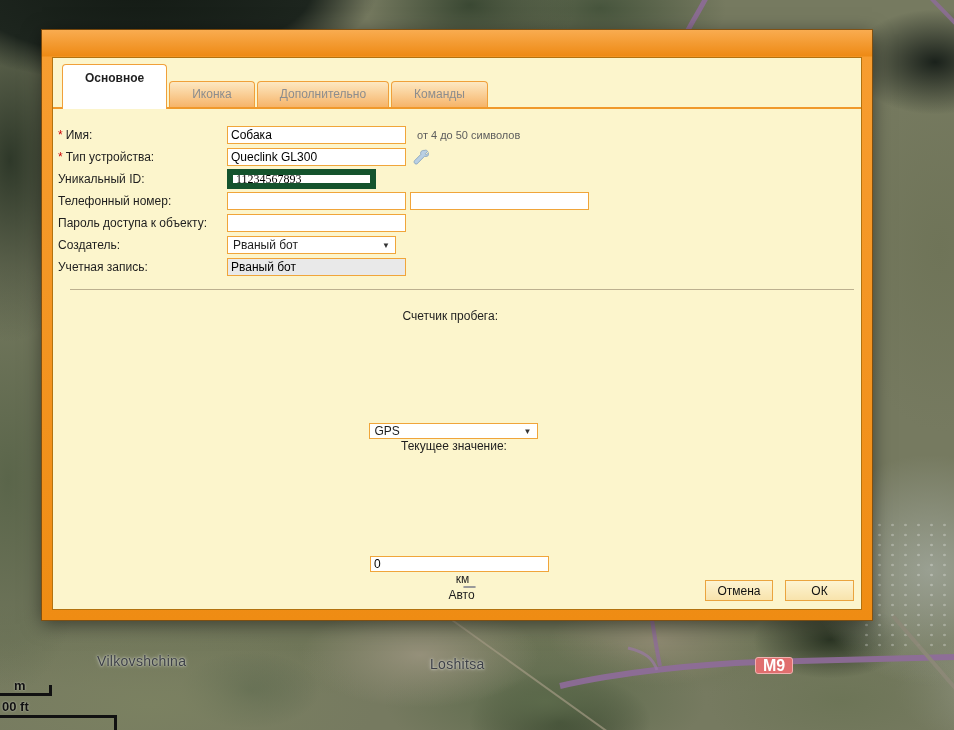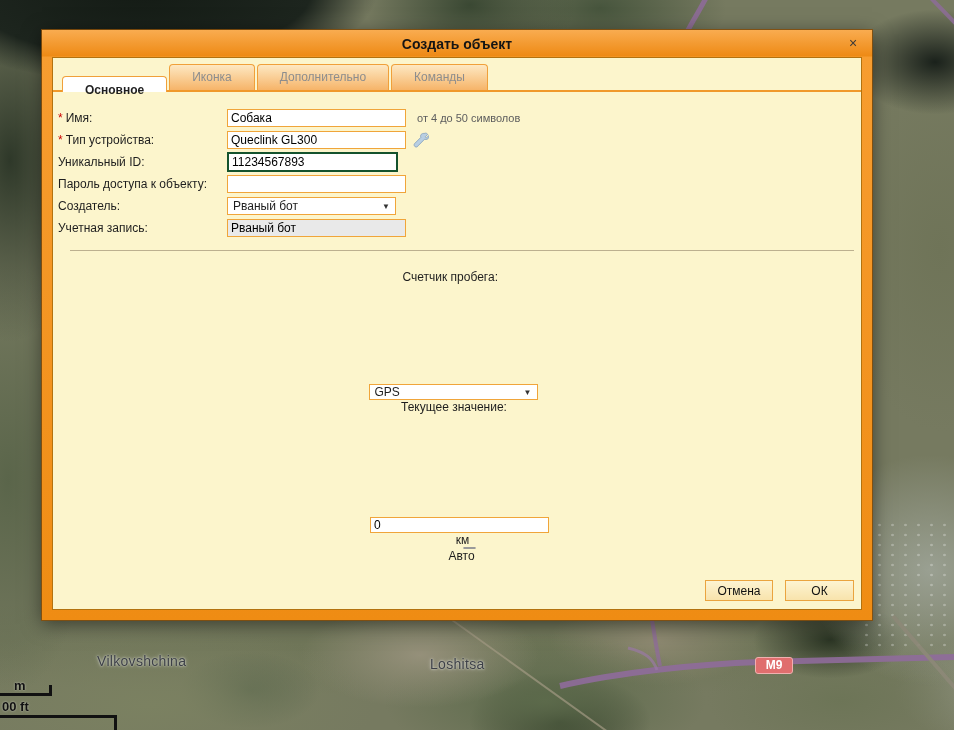--- a/index.html
+++ b/index.html
@@ -34,21 +34,21 @@
   .urban-dots{position:absolute;left:860px;top:520px;width:94px;height:130px;opacity:.5;
     background-image:radial-gradient(circle 1.5px, rgba(255,255,255,.55) 0 1px, rgba(255,255,255,0) 1.6px);
     background-size:13px 10px;}
   .roads{position:absolute;inset:0;}
   .map-label{position:absolute;font-size:14px;color:#3d4047;letter-spacing:.3px;
     text-shadow:0 0 2px rgba(255,255,255,.75),0 0 4px rgba(255,255,255,.5);}
   .lbl-vilkovshchina{left:97px;top:653px;}
   .lbl-loshitsa{left:430px;top:656px;}
   .road-badge{position:absolute;left:755px;top:657px;width:36px;height:15px;
     background:#e06e6e;border:1px solid #f0b0b0;border-radius:3px;
-    color:#fff;font-size:12px;font-weight:bold;text-align:center;line-height:15px;}
+    color:#fff;font-size:16px;font-weight:bold;text-align:center;line-height:15px;}
   .scalebar{position:absolute;left:0;bottom:0;width:130px;height:52px;color:#111;}
   .scalebar .m-txt{position:absolute;left:14px;top:0px;font-size:13px;font-weight:bold;text-shadow:0 0 2px rgba(255,255,255,.6);}
   .scalebar .m-line{position:absolute;left:0;top:15px;width:52px;height:3px;background:#111;}
   .scalebar .m-tick{position:absolute;left:49px;top:7px;width:3px;height:11px;background:#111;}
   .scalebar .ft-txt{position:absolute;left:2px;top:21px;font-size:13px;font-weight:bold;text-shadow:0 0 2px rgba(255,255,255,.6);}
   .scalebar .ft-line{position:absolute;left:0;top:37px;width:117px;height:3px;background:#111;}
   .scalebar .ft-tick{position:absolute;left:114px;top:37px;width:3px;height:15px;background:#111;}
 
   
   .dialog{position:absolute;left:42px;top:30px;width:830px;height:590px;box-sizing:border-box;
@@ -60,30 +60,30 @@
   .close-x{position:absolute;right:11px;top:5px;width:16px;height:16px;line-height:16px;text-align:center;
     font-size:14px;color:#3a3a3a;cursor:pointer;}
   .dialog-body{position:relative;width:100%;height:100%;box-sizing:border-box;
     background:#fcf5cc;border:1px solid #b3720f;overflow:hidden;}
 
   
   .tabs{display:flex;align-items:flex-end;gap:2px;padding:6px 0 0 9px;border-bottom:2px solid #f0992b;}
   .tab{box-sizing:border-box;height:26px;line-height:24px;padding:0 22px;text-align:center;font-size:12px;
     color:#8d8d8d;background:linear-gradient(#fde8c2,#f6b469);
     border:1px solid #f0a03a;border-bottom:none;border-radius:4px 4px 0 0;cursor:pointer;}
-  .tab.active{background:#fff;color:#1f1f1f;font-weight:bold;margin-bottom:-2px;height:16px;line-height:26px;}
+  .tab.active{background:#fff;color:#1f1f1f;font-weight:bold;margin-bottom:-2px;height:45px;line-height:26px;}
 
   
   .form{padding:16px 0 0 5px;font-size:12px;color:#1e1e1e;}
   .row{display:flex;align-items:center;height:20px;margin-bottom:2px;}
   .lbl{flex:0 0 169px;width:169px;white-space:nowrap;}
   .req{color:#cc0000;margin-right:3px;}
   .inp{box-sizing:border-box;width:179px;height:18px;border:1px solid #f0a53a;background:#fff;
     font-family:"Liberation Sans",sans-serif;font-size:12px;padding:0 3px;color:#000;outline:none;}
-  .inp.focus{border:2px solid #14532d;height:20px;width:171px;}
+  .inp.focus{border:6px solid #14532d;height:20px;width:149px;font-family:Liberation Serif, serif;}
   .inp.ro{background:#e9e9e9;}
   .phone2{margin-left:4px;}
   .hint{color:#5d5d5d;font-size:11px;margin-left:11px;white-space:nowrap;}
   .wrench{margin-left:6px;display:inline-block;width:17px;height:17px;}
   .sel{box-sizing:border-box;width:169px;height:18px;border:1px solid #f0a53a;background:#fff;
     display:flex;align-items:center;justify-content:space-between;padding:0 5px;cursor:pointer;}
   .sel .arr{font-size:8px;color:#333;}
   .divider{height:1px;background:#bcb08f;margin:12px 7px 0 12px;}
   .mrow{display:flex;align-items:center;height:20px;margin-top:19px;flex-direction:column;}
   .mrow .lbl2{flex:0 0 114px;width:114px;white-space:nowrap;}
@@ -125,24 +125,20 @@
     <div class="m-txt">m</div>
     <div class="m-line"></div>
     <div class="m-tick"></div>
     <div class="ft-txt">00 ft</div>
     <div class="ft-line"></div>
     <div class="ft-tick"></div>
   </div>
 </div>
 
 <div class="dialog">
-  <div class="titlebar">
-    <span class="title">Создать объект</span>
-    <span class="close-x">×</span>
-  </div>
 
   <div class="dialog-body">
 
     <div class="tabs">
       <div class="tab active">Основное</div>
       <div class="tab">Иконка</div>
       <div class="tab">Дополнительно</div>
       <div class="tab">Команды</div>
     </div>
 
@@ -162,20 +158,25 @@
             <path d="M12.2 1.4 c1.9-.7 3.2.2 3.5 1.1 l-2.4 2.3 1 1.1 2.4-2.2 c.6 1.3-.1 2.8-1.3 3.4 -.9.5-2 .5-2.8.1 L6 13.9 c-.5 1.1-1.9 1.5-2.9.8 -1-.7-1.3-2-.6-3 L8.9 5.3 c-.5-.9-.4-2.1.3-2.9 .7-.8 1.9-1.1 3-.9 z" fill="#b9cfe3" stroke="#7f9dbb" stroke-width="0.8"></path>
           </svg>
         </span>
       </div>
 
       <div class="row">
         <span class="lbl">Уникальный ID:</span>
         <input class="inp focus" type="text" autofocus="" value="11234567893" style="">
       </div>
 
+      <div class="row">
+        <span class="lbl">Телефонный номер:</span>
+        <input class="inp" type="text" value="" style="">
+        <input class="inp phone2" type="text" value="" style="">
+      </div>
 
       <div class="row">
         <span class="lbl">Пароль доступа к объекту:</span>
         <input class="inp" type="text" value="" style="">
       </div>
 
       <div class="row">
         <span class="lbl">Создатель:</span>
         <div class="sel">
           <span>Рваный бот</span>

